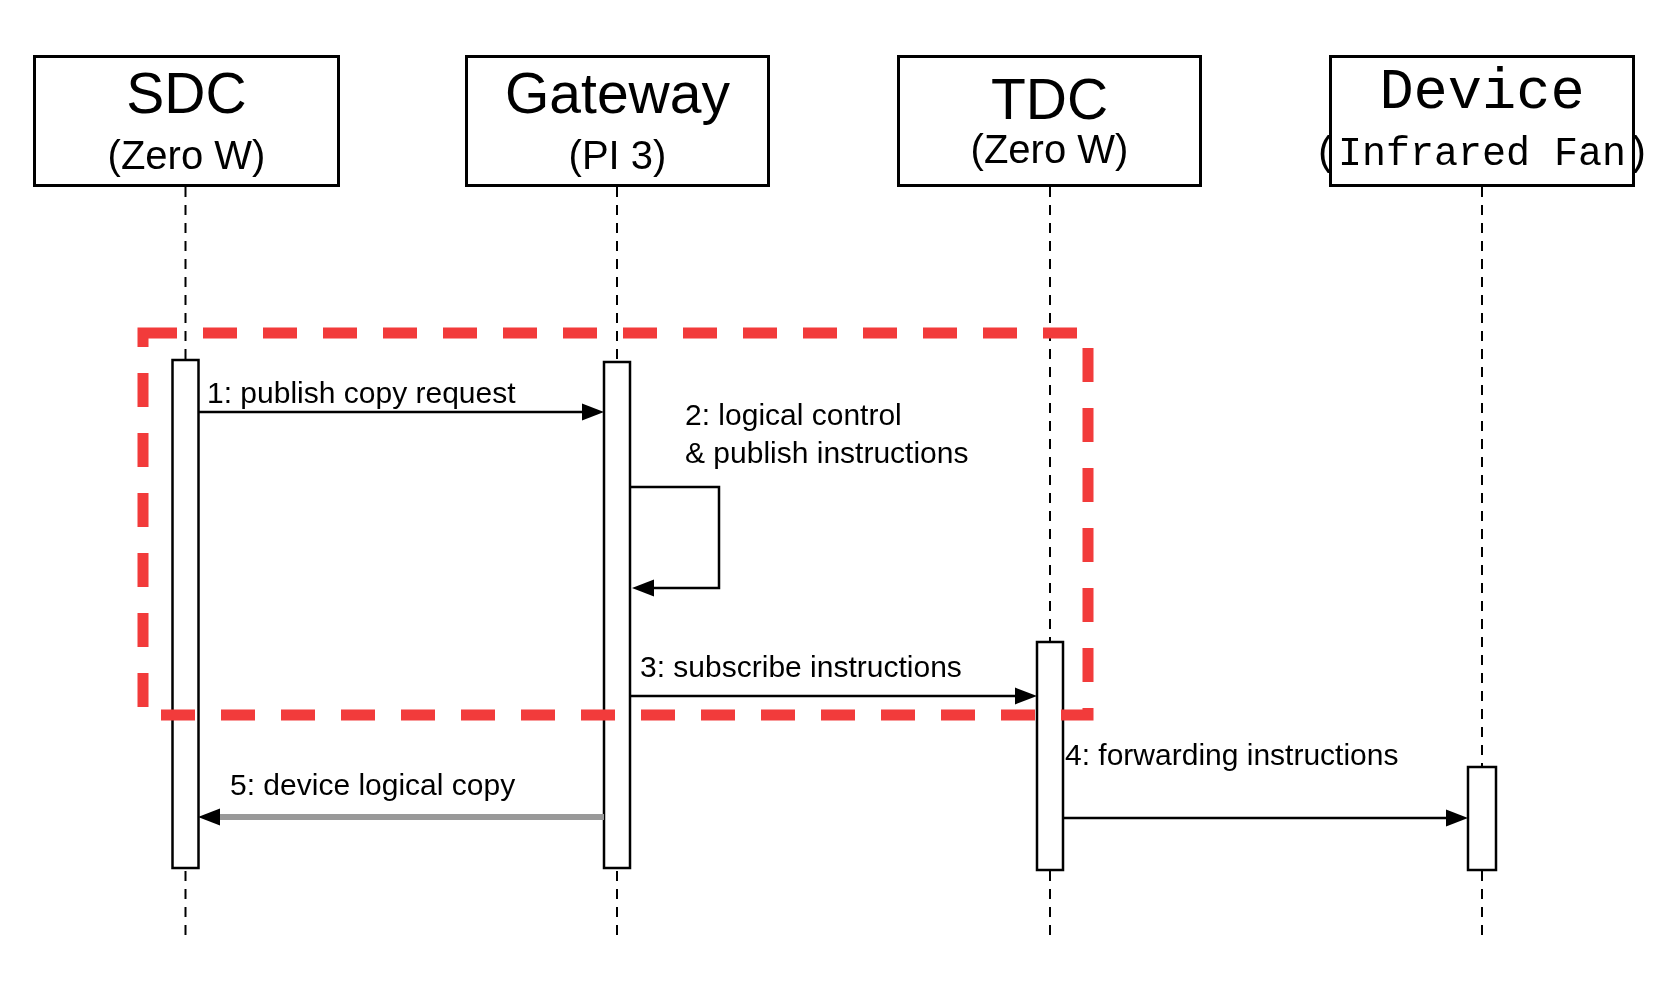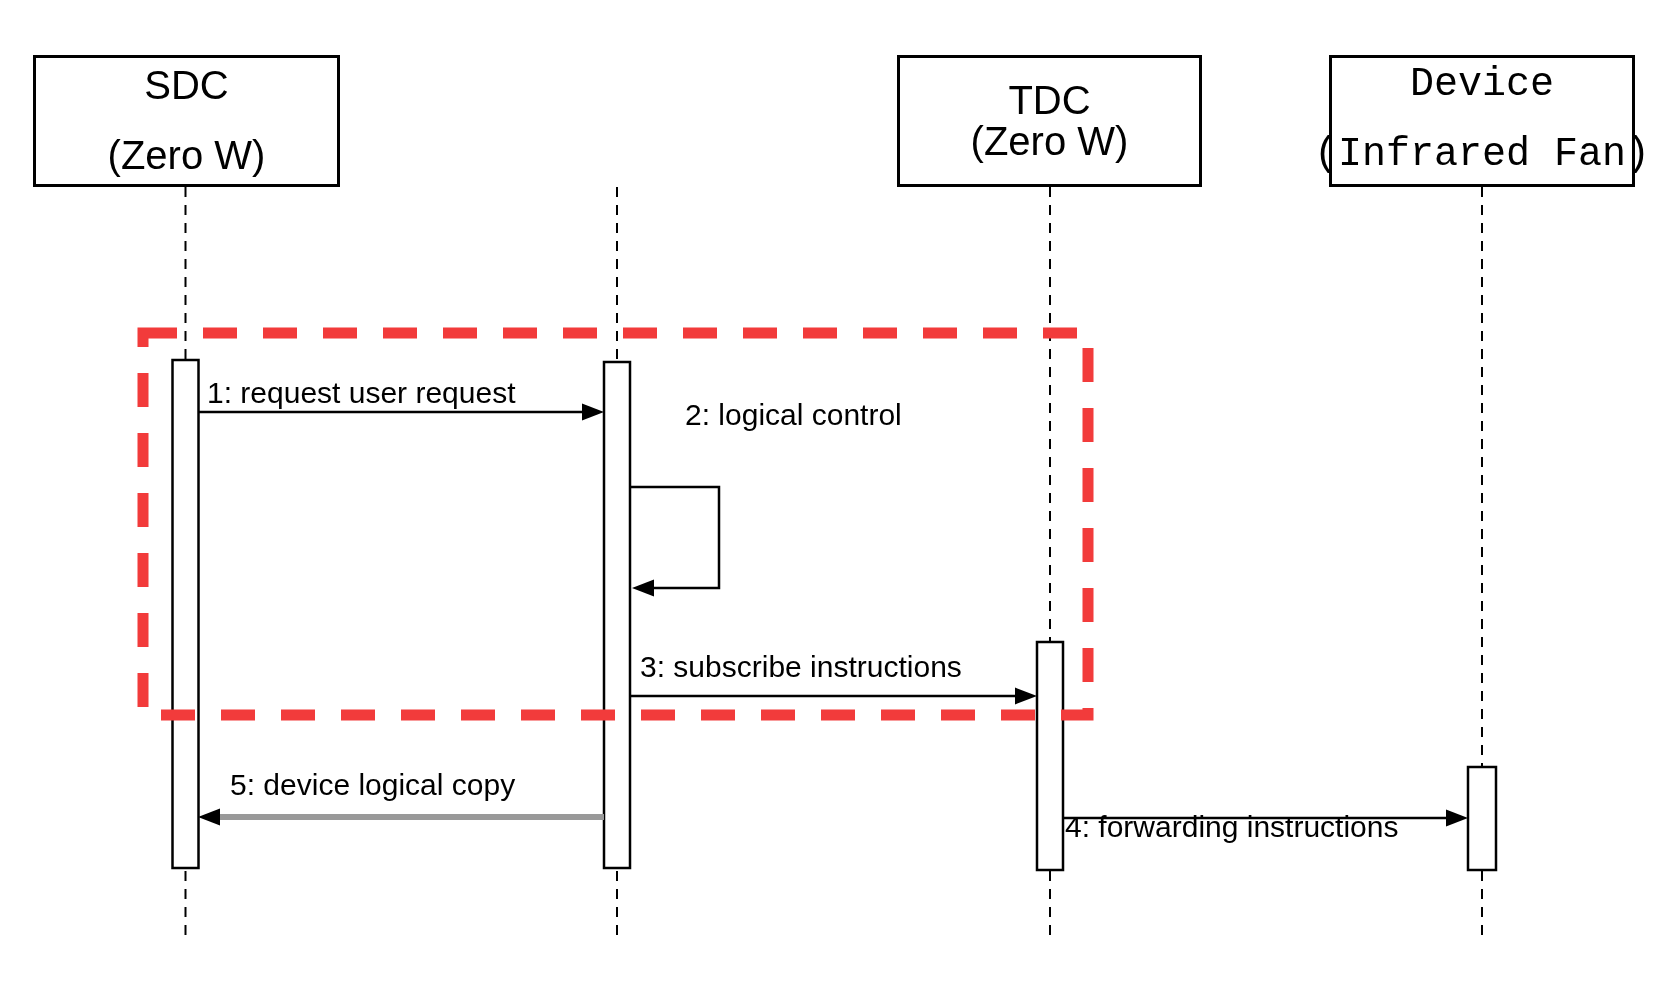--- a/index.html
+++ b/index.html
@@ -20,21 +20,21 @@
   .layer{position:absolute;left:0;top:0;width:1669px;height:985px;}
   .actor-box{
     position:absolute;
     box-sizing:border-box;
     border:3px solid var(--ink);
     background:#ffffff;
     display:flex;flex-direction:column;align-items:center;justify-content:space-between;
     padding:6px 4px 9px 4px;
     text-align:center;
   }
-  .actor-title{font-size:40px;line-height:1.05;white-space:nowrap;}
+  .actor-title{font-size:57px;line-height:1.05;white-space:nowrap;}
   .actor-subtitle{font-size:40px;line-height:1.0;white-space:nowrap;}
   .msg-label{
     position:absolute;
     font-size:30px;
     line-height:38px;
     white-space:nowrap;
   }
   .lifeline{stroke:var(--ink);stroke-width:2;stroke-dasharray:10 8;fill:none;}
   .activation{fill:#ffffff;stroke:var(--ink);stroke-width:2.5;}
   .msg-line{stroke:var(--ink);stroke-width:2.5;fill:none;}
@@ -74,30 +74,35 @@
     <polygon class="arrowhead" points="1468,818 1446,809.5 1446,826.5"></polygon>
 
     <line class="msg-line-gray" x1="604" y1="817" x2="216" y2="817"></line>
     <polygon class="arrowhead" points="198,817 220,808.5 220,825.5"></polygon>
   </svg>
 
   <div class="actor-box" style="left:33px;top:55px;width:307px;height:132px;">
     <div class="actor-title">SDC</div>
     <div class="actor-subtitle">(Zero W)</div>
   </div>
+  <div class="actor-box" style="left:465px;top:55px;width:305px;height:132px;">
+    <div class="actor-title">Gateway</div>
+    <div class="actor-subtitle">(PI 3)</div>
+  </div>
   <div class="actor-box" style="left:897px;top:55px;width:305px;height:132px;justify-content:center;">
     <div class="actor-title">TDC</div>
     <div class="actor-subtitle">(Zero W)</div>
   </div>
   <div class="actor-box" style="left:1329px;top:55px;width:306px;height:132px;font-family:Liberation Mono, monospace;">
     <div class="actor-title">Device</div>
     <div class="actor-subtitle">(Infrared Fan)</div>
   </div>
 
-  <div class="msg-label" style="left:207px;top:374px;">1: request user request</div>
+  <div class="msg-label" style="left:207px;top:374px;">1: publish copy request</div>
   <div class="msg-label" style="left:685px;top:396px;">
     <div>2: logical control</div>
+    <div>&amp; publish instructions</div>
   </div>
   <div class="msg-label" style="left:640px;top:648px;">3: subscribe instructions</div>
-  <div class="msg-label" style="left:1065px;top:808px;">4: forwarding instructions</div>
+  <div class="msg-label" style="left:1065px;top:736px;">4: forwarding instructions</div>
   <div class="msg-label" style="left:230px;top:766px;">5: device logical copy</div>
 
 </div>
 
 </body></html>

